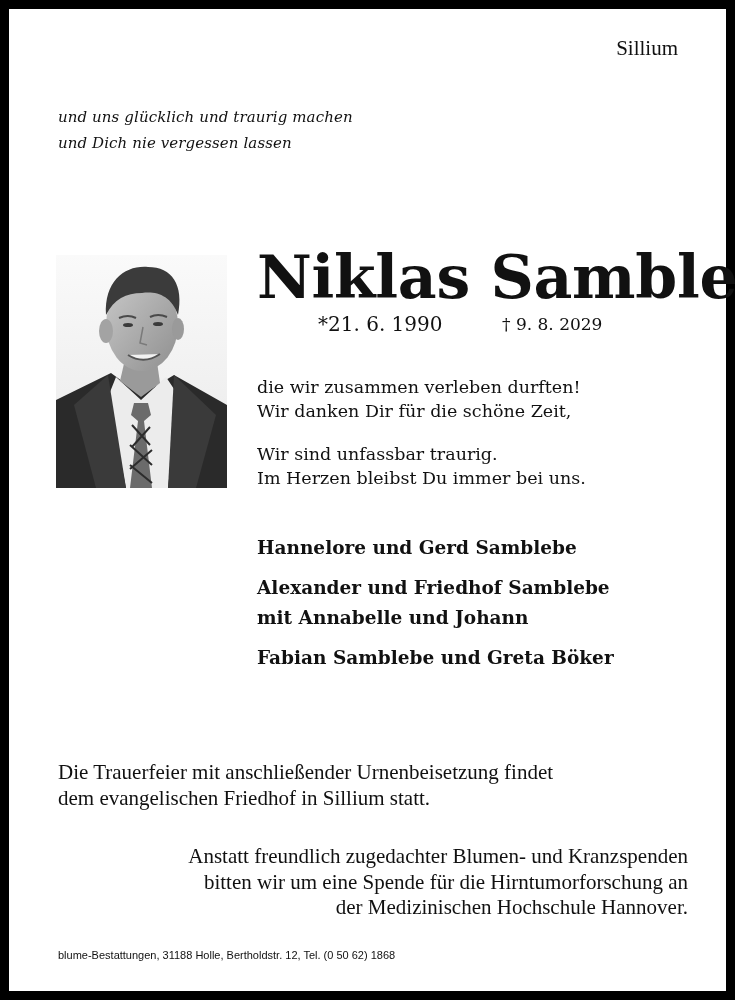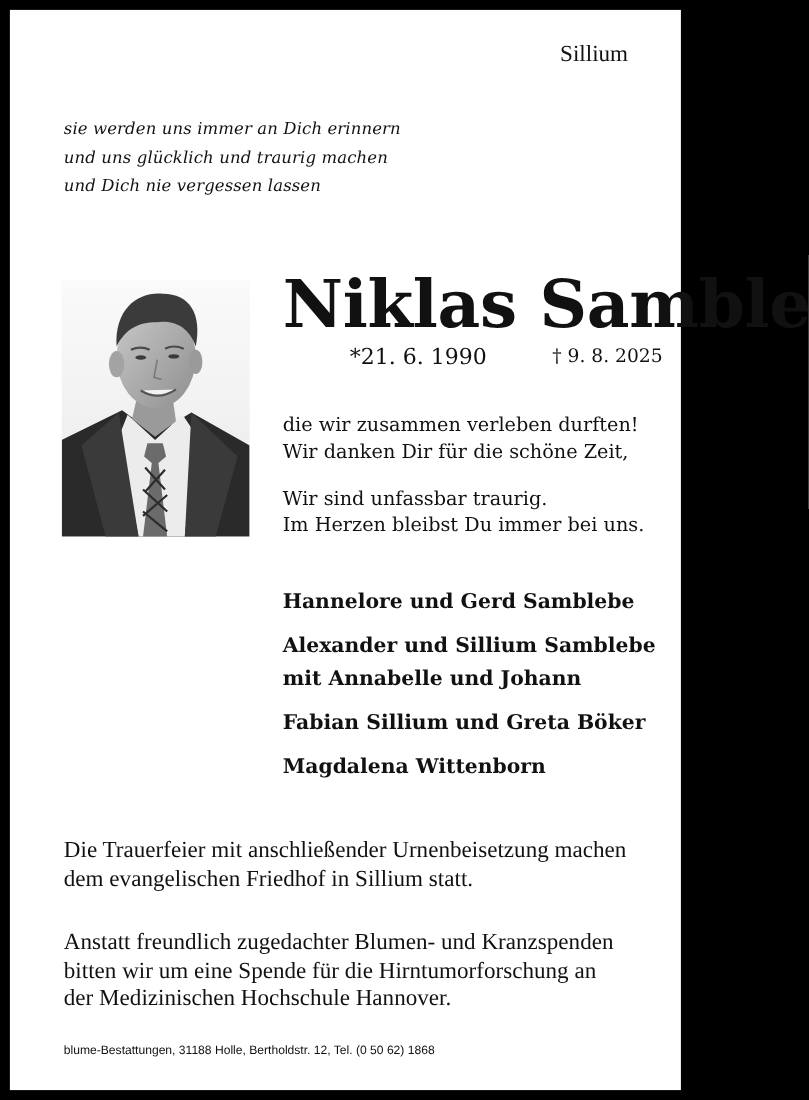--- a/index.html
+++ b/index.html
@@ -10,21 +10,21 @@
     body {
       width: 735px;
       height: 1000px;
       position: relative;
       overflow: hidden;
     }
     .card {
       position: absolute;
       left: 9px;
       top: 9px;
-      width: 610px;
+      width: 717px;
       height: 982px;
       background: #ffffff;
       color: #111111;
       font-family: "DejaVu Serif", "Liberation Serif", serif;
     }
     .abs { position: absolute; margin: 0; white-space: nowrap; }
 
     .location {
       right: 48px;
       top: 27px;
@@ -117,39 +117,38 @@
     }
     .service div { white-space: nowrap; }
     .donation {
       left: 49px;
       top: 835px;
       width: 630px;
       font-family: "Liberation Serif", serif;
       font-size: 21px;
       line-height: 25.5px;
     }
-    .donation div { white-space: nowrap; }
+    .donation div { white-space: nowrap; text-align: right; }
 
     .funeral-home {
       left: 49px;
       top: 935px;
       font-family: Liberation Sans, sans-serif;
       font-size: 11px;
       line-height: 22px;
     }
   </style>
 </head>
 <body>
 
 <div class="card">
 
   <p class="abs location">Sillium</p>
 
   <div class="abs verse">
-    <div>sie werden uns immer an Dich erinnern</div>
     <div>und uns glücklich und traurig machen</div>
     <div>und Dich nie vergessen lassen</div>
   </div>
 
   <div class="abs photo" title="Black-and-white portrait of a smiling man in a dark suit, white shirt and checked tie">
     <svg viewBox="0 0 171 233" preserveAspectRatio="none">
       <defs>
         <linearGradient id="bg" x1="0" y1="0" x2="0" y2="1">
           <stop offset="0" stop-color="#fafafa"></stop>
           <stop offset="1" stop-color="#e9e9e9"></stop>
@@ -188,50 +187,47 @@
 
       <path d="M87 72 L84 88 L91 90" stroke="#7a7a7a" stroke-width="1.5" fill="none"></path>
 
       <path d="M72 100 Q88 110 104 99" stroke="#555" stroke-width="2" fill="#f2f2f2"></path>
     </svg>
   </div>
 
   <h1 class="abs name">Niklas Samblebe</h1>
 
   <span class="abs date-birth">*21. 6. 1990</span>
-  <span class="abs date-death">† 9. 8. 2025</span>
+  <span class="abs date-death">† 9. 8. 2029</span>
 
   <div class="abs thanks">
     <div>die wir zusammen verleben durften!</div>
     <div>Wir danken Dir für die schöne Zeit,</div>
   </div>
 
   <div class="abs sad">
     <div>Wir sind unfassbar traurig.</div>
     <div>Im Herzen bleibst Du immer bei uns.</div>
   </div>
 
   <div class="abs family">
     <div class="group">
       <div>Hannelore und Gerd Samblebe</div>
     </div>
     <div class="group">
-      <div>Alexander und Sillium Samblebe</div>
+      <div>Alexander und Friedhof Samblebe</div>
       <div>mit Annabelle und Johann</div>
     </div>
     <div class="group">
-      <div>Fabian Sillium und Greta Böker</div>
+      <div>Fabian Samblebe und Greta Böker</div>
     </div>
-    <div class="group">
-      <div>Magdalena Wittenborn</div>
-    </div>
   </div>
 
   <div class="abs service">
-    <div>Die Trauerfeier mit anschließender Urnenbeisetzung machen</div>
+    <div>Die Trauerfeier mit anschließender Urnenbeisetzung findet</div>
     <div>dem evangelischen Friedhof in Sillium statt.</div>
   </div>
 
   <div class="abs donation">
     <div>Anstatt freundlich zugedachter Blumen- und Kranzspenden</div>
     <div>bitten wir um eine Spende für die Hirntumorforschung an</div>
     <div>der Medizinischen Hochschule Hannover.</div>
   </div>
 
   <p class="abs funeral-home">blume-Bestattungen, 31188 Holle, Bertholdstr. 12, Tel. (0 50 62) 1868</p>

